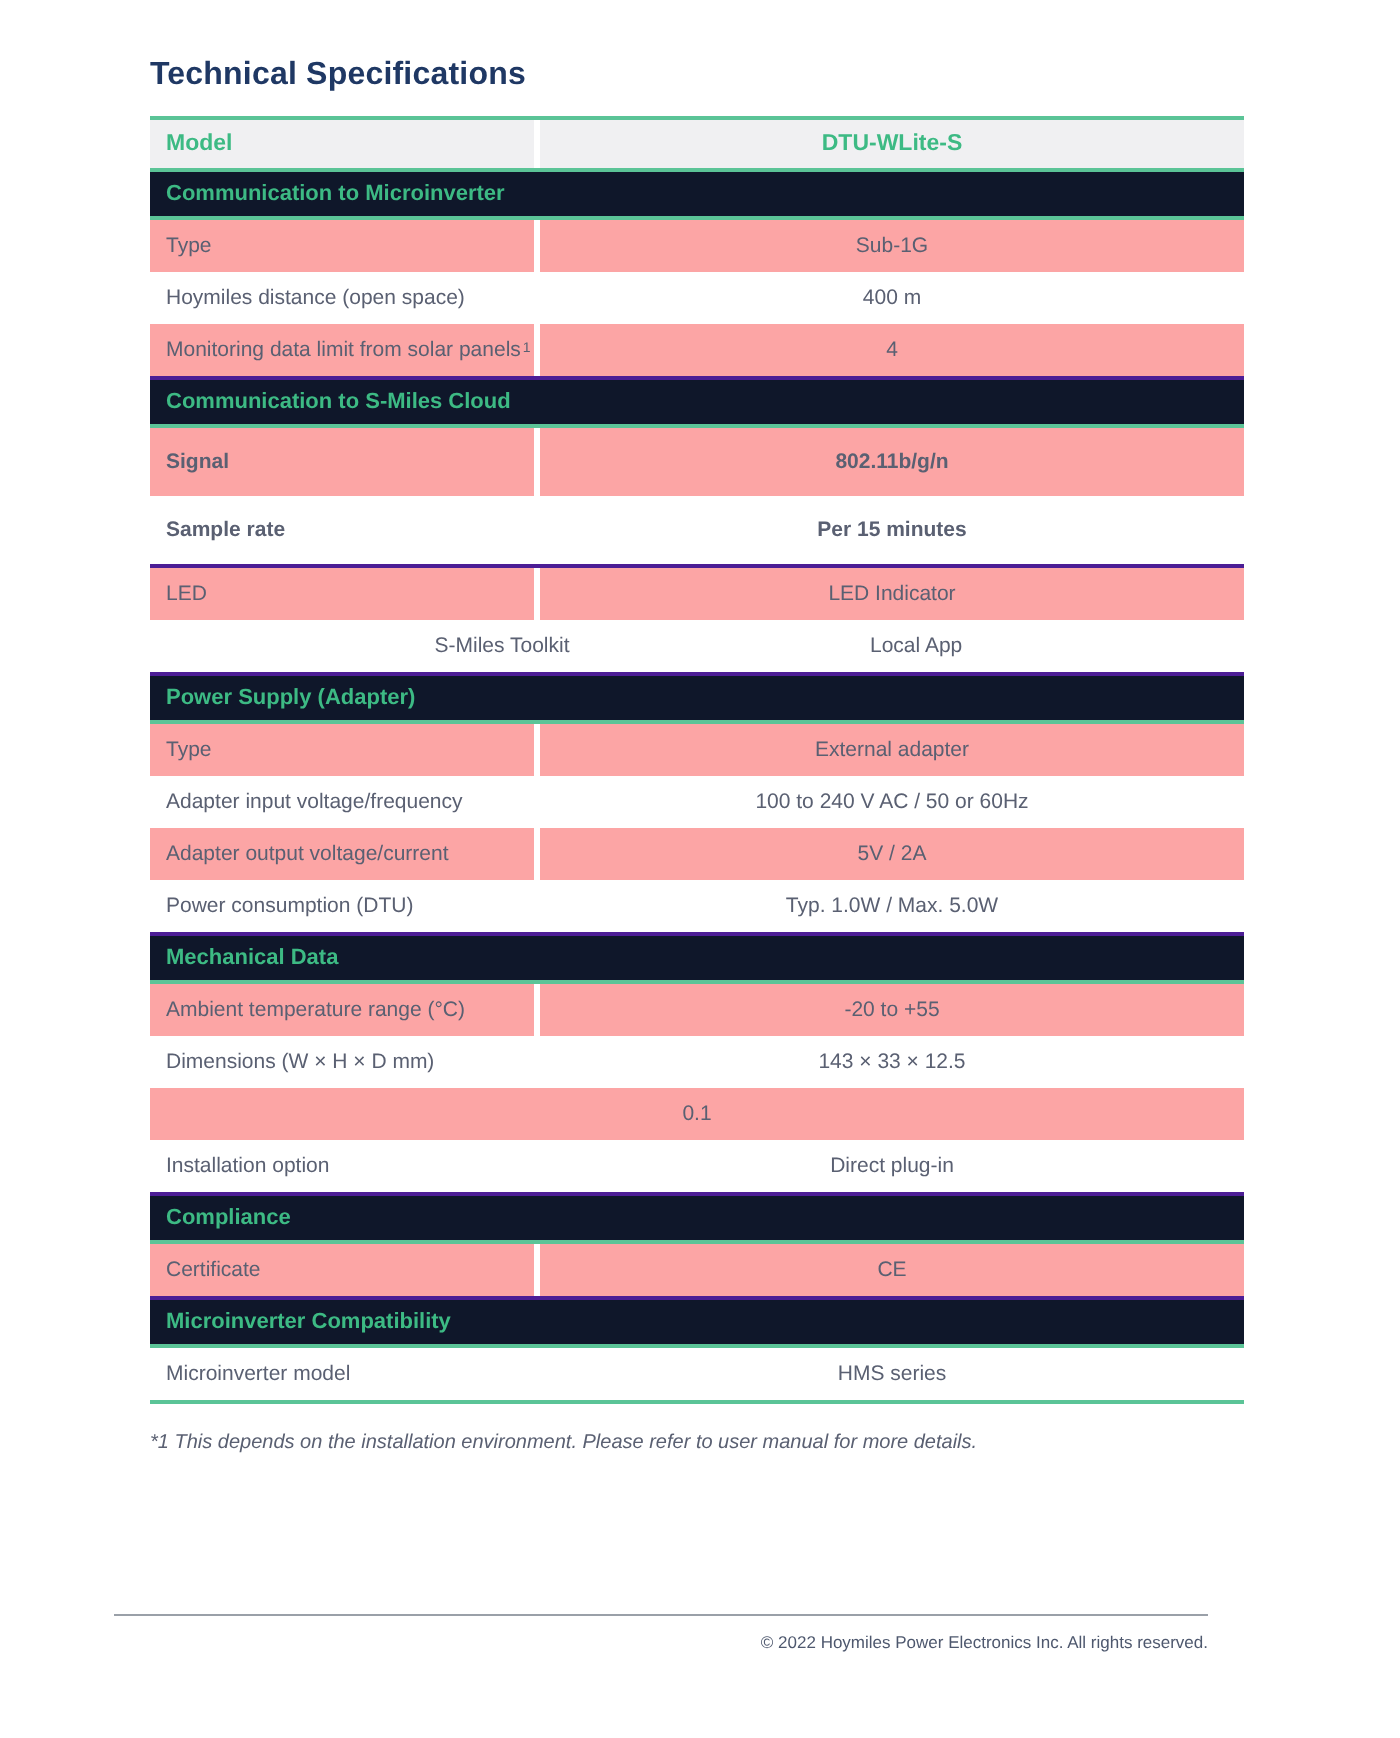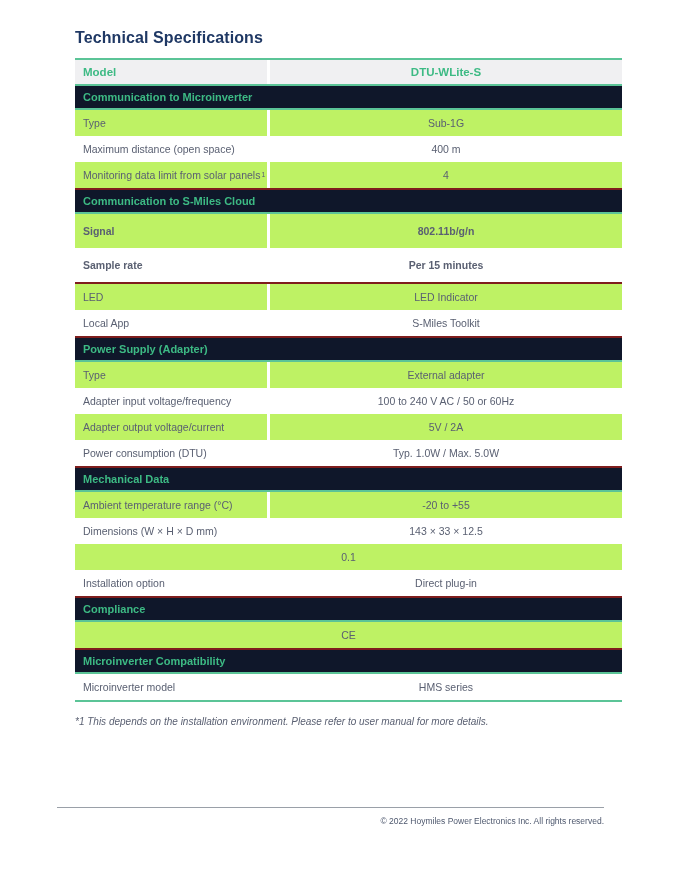--- a/index.html
+++ b/index.html
@@ -49,37 +49,37 @@
     text-align: center;
   }
   .header-row .cell {
     background: #F0F0F2;
     color: #3DBA84;
     font-weight: bold;
     font-size: 11.5px;
   }
   .header-row .label-cell { border-right: 3px solid #ffffff; }
 
-  .section { border-top: 2px solid #7f1d1d; }
+  .section { border-top: 2px solid #4c1d95; }
   .section.first { border-top: none; }
   .section-title {
     height: 24px;
     display: flex;
     align-items: center;
     padding-left: 8px;
     color: #3DBA84;
     font-weight: bold;
     font-size: 11px;
     border-bottom: 2px solid #5BC497;
     background: #0f172a;
   }
 
   .row { display: flex; height: 26px; background: #ffffff; }
   .row.tall { height: 34px; font-weight: bold; }
-  .row.shaded .cell { background: #bef264; }
+  .row.shaded .cell { background: #fca5a5; }
   .row.shaded .label-cell { border-right: 3px solid #ffffff; }
   .row .cell { color: #5A6072; }
   sup { font-size: 7px; line-height: 0; margin-left: 1px; }
 
   .footnote {
     margin-top: 14px;
     font-size: 10px;
     color: #5A6072;
     font-style: italic;
   }
@@ -117,21 +117,21 @@
         <div class="cell value-cell">DTU-WLite-S</div>
       </div>
 
       <div class="section first">
         <div class="section-title">Communication to Microinverter</div>
         <div class="row shaded">
           <div class="cell label-cell">Type</div>
           <div class="cell value-cell">Sub-1G</div>
         </div>
         <div class="row">
-          <div class="cell label-cell">Maximum distance (open space)</div>
+          <div class="cell label-cell">Hoymiles distance (open space)</div>
           <div class="cell value-cell">400 m</div>
         </div>
         <div class="row shaded">
           <div class="cell label-cell">
               <span>Monitoring data limit from solar panels</span>
               <sup>1</sup>
             </div>
           <div class="cell value-cell">4</div>
         </div>
       </div>
@@ -147,22 +147,22 @@
           <div class="cell value-cell">Per 15 minutes</div>
         </div>
       </div>
 
       <div class="section">
         <div class="row shaded">
           <div class="cell label-cell">LED</div>
           <div class="cell value-cell">LED Indicator</div>
         </div>
         <div class="row">
+          <div class="cell value-cell">S-Miles Toolkit</div>
           <div class="cell label-cell">Local App</div>
-          <div class="cell value-cell">S-Miles Toolkit</div>
         </div>
       </div>
 
       <div class="section">
         <div class="section-title">Power Supply  (Adapter)</div>
         <div class="row shaded">
           <div class="cell label-cell">Type</div>
           <div class="cell value-cell">External adapter</div>
         </div>
         <div class="row">
@@ -194,20 +194,21 @@
         </div>
         <div class="row">
           <div class="cell label-cell">Installation option</div>
           <div class="cell value-cell">Direct plug-in</div>
         </div>
       </div>
 
       <div class="section">
         <div class="section-title">Compliance</div>
         <div class="row shaded">
+          <div class="cell label-cell">Certificate</div>
           <div class="cell value-cell">CE</div>
         </div>
       </div>
 
       <div class="section">
         <div class="section-title">Microinverter Compatibility</div>
         <div class="row">
           <div class="cell label-cell">Microinverter model</div>
           <div class="cell value-cell">HMS series</div>
         </div>

